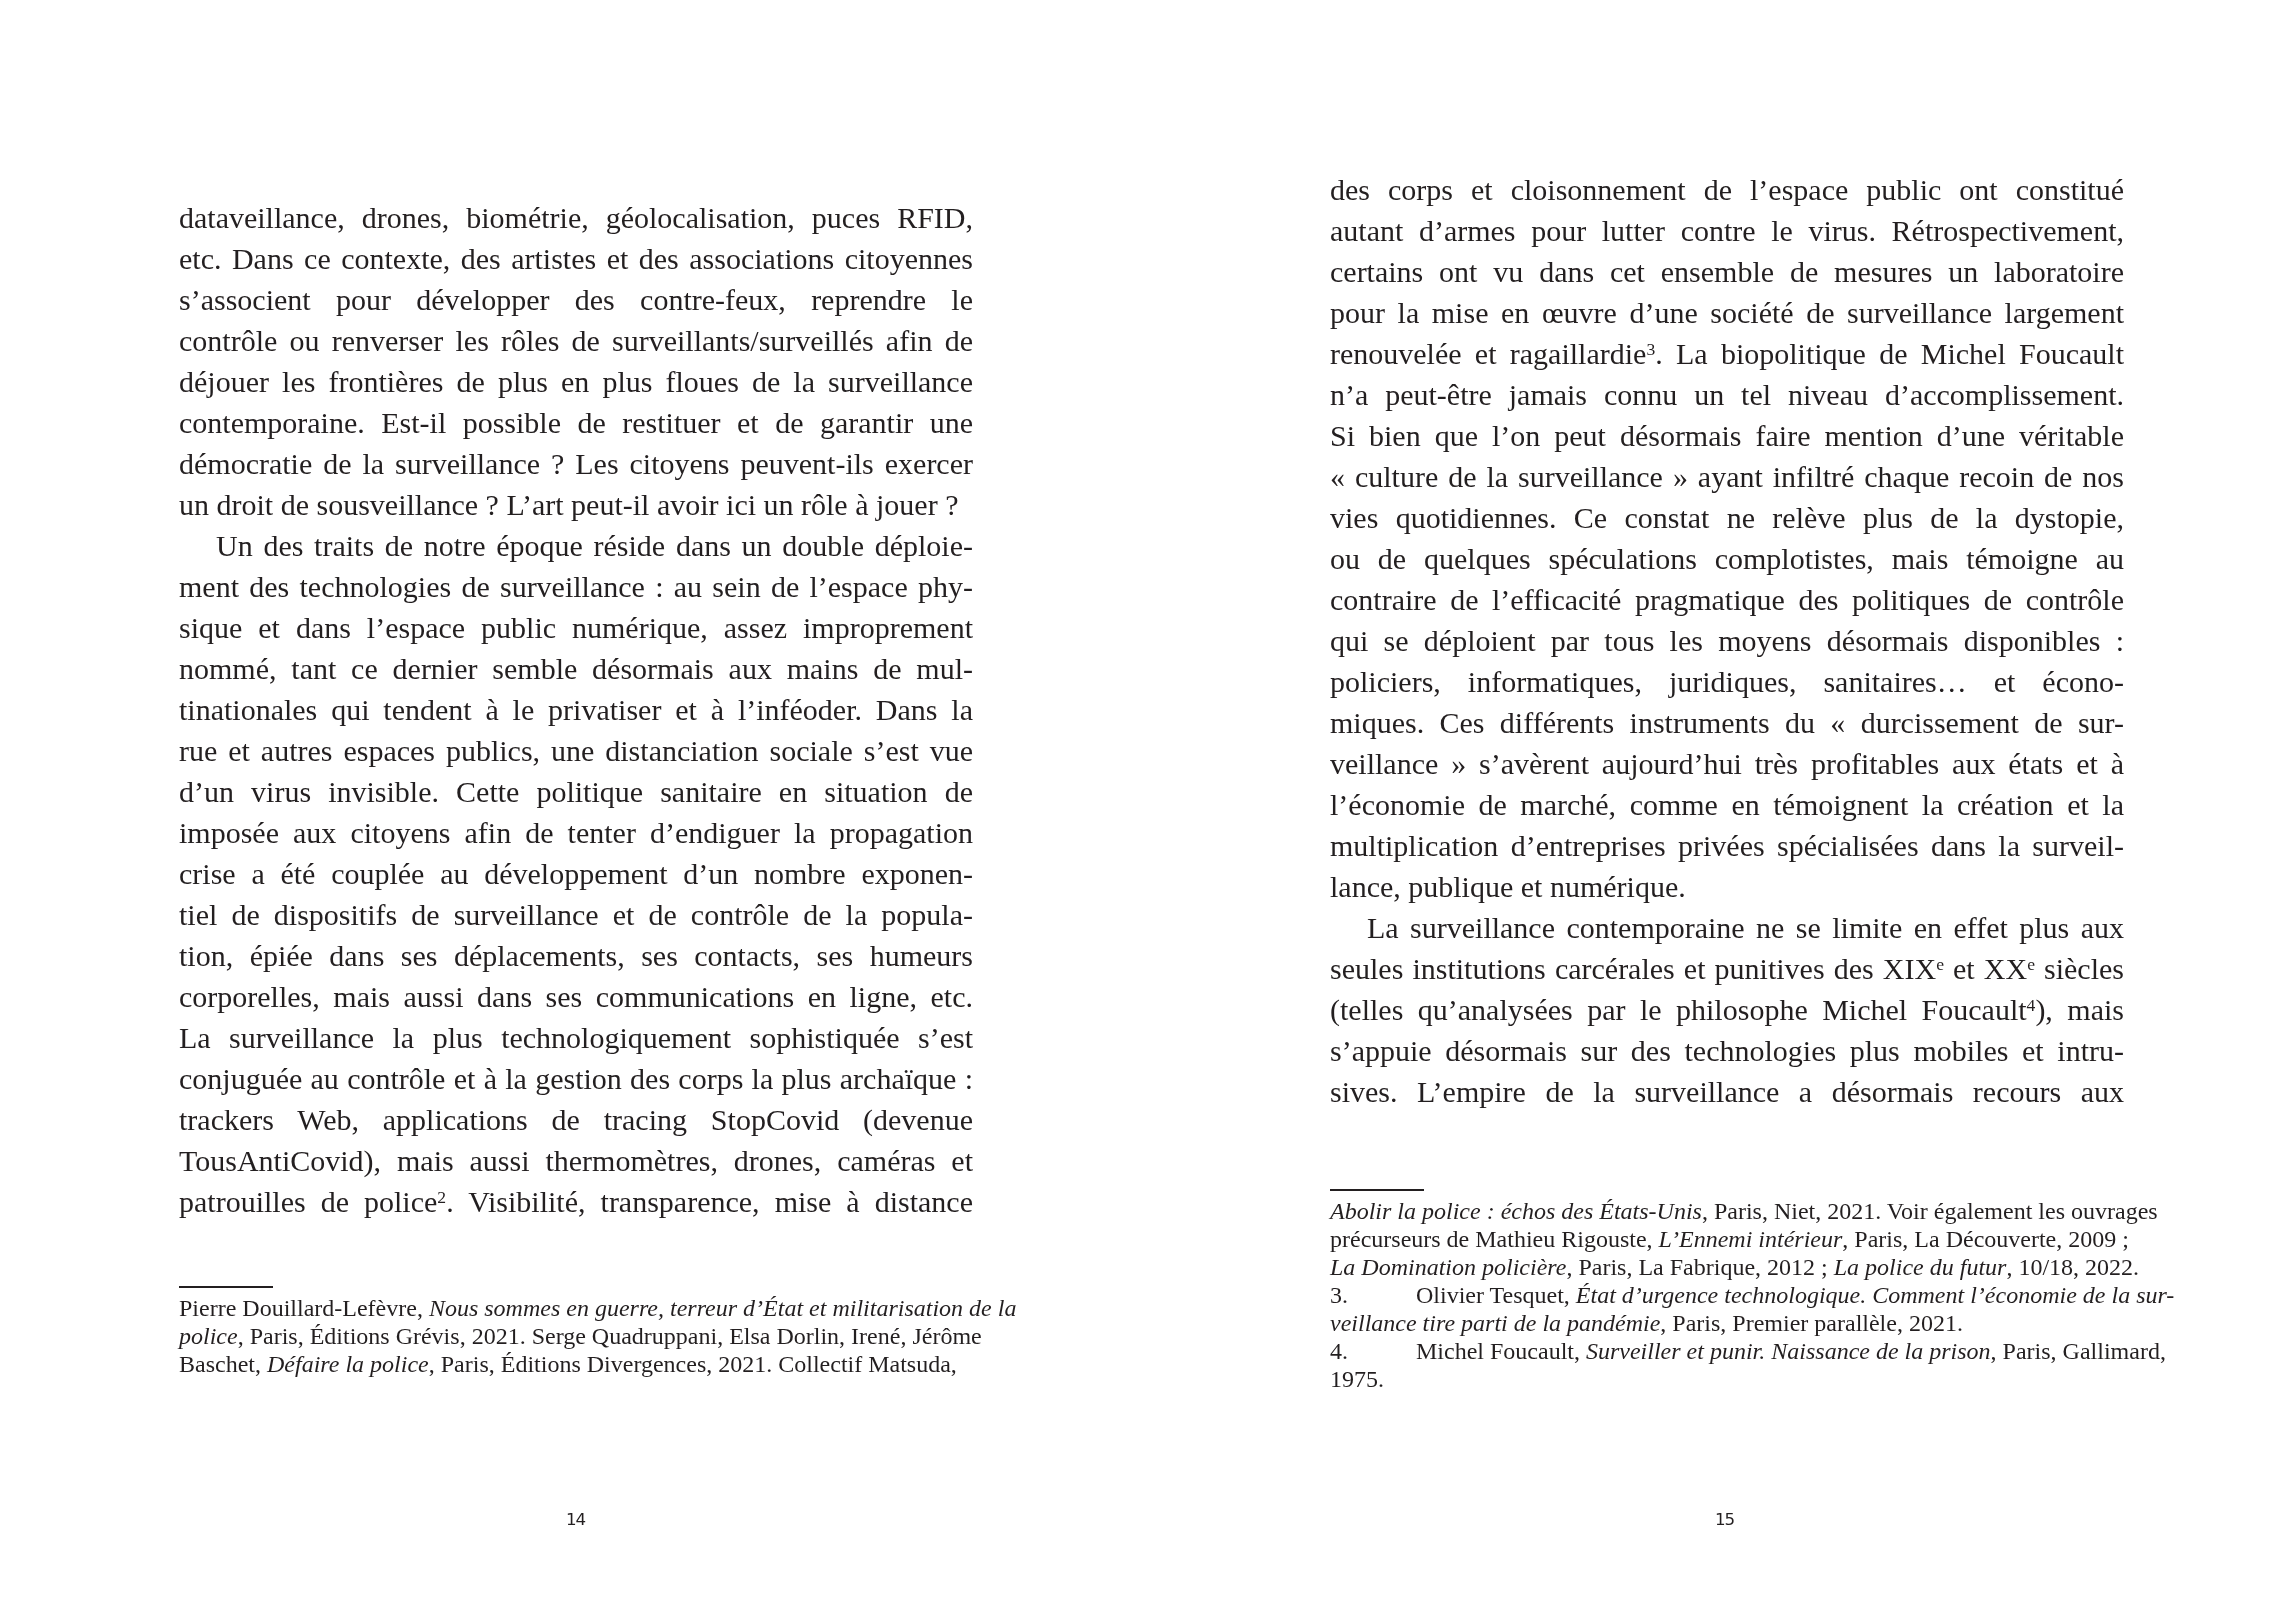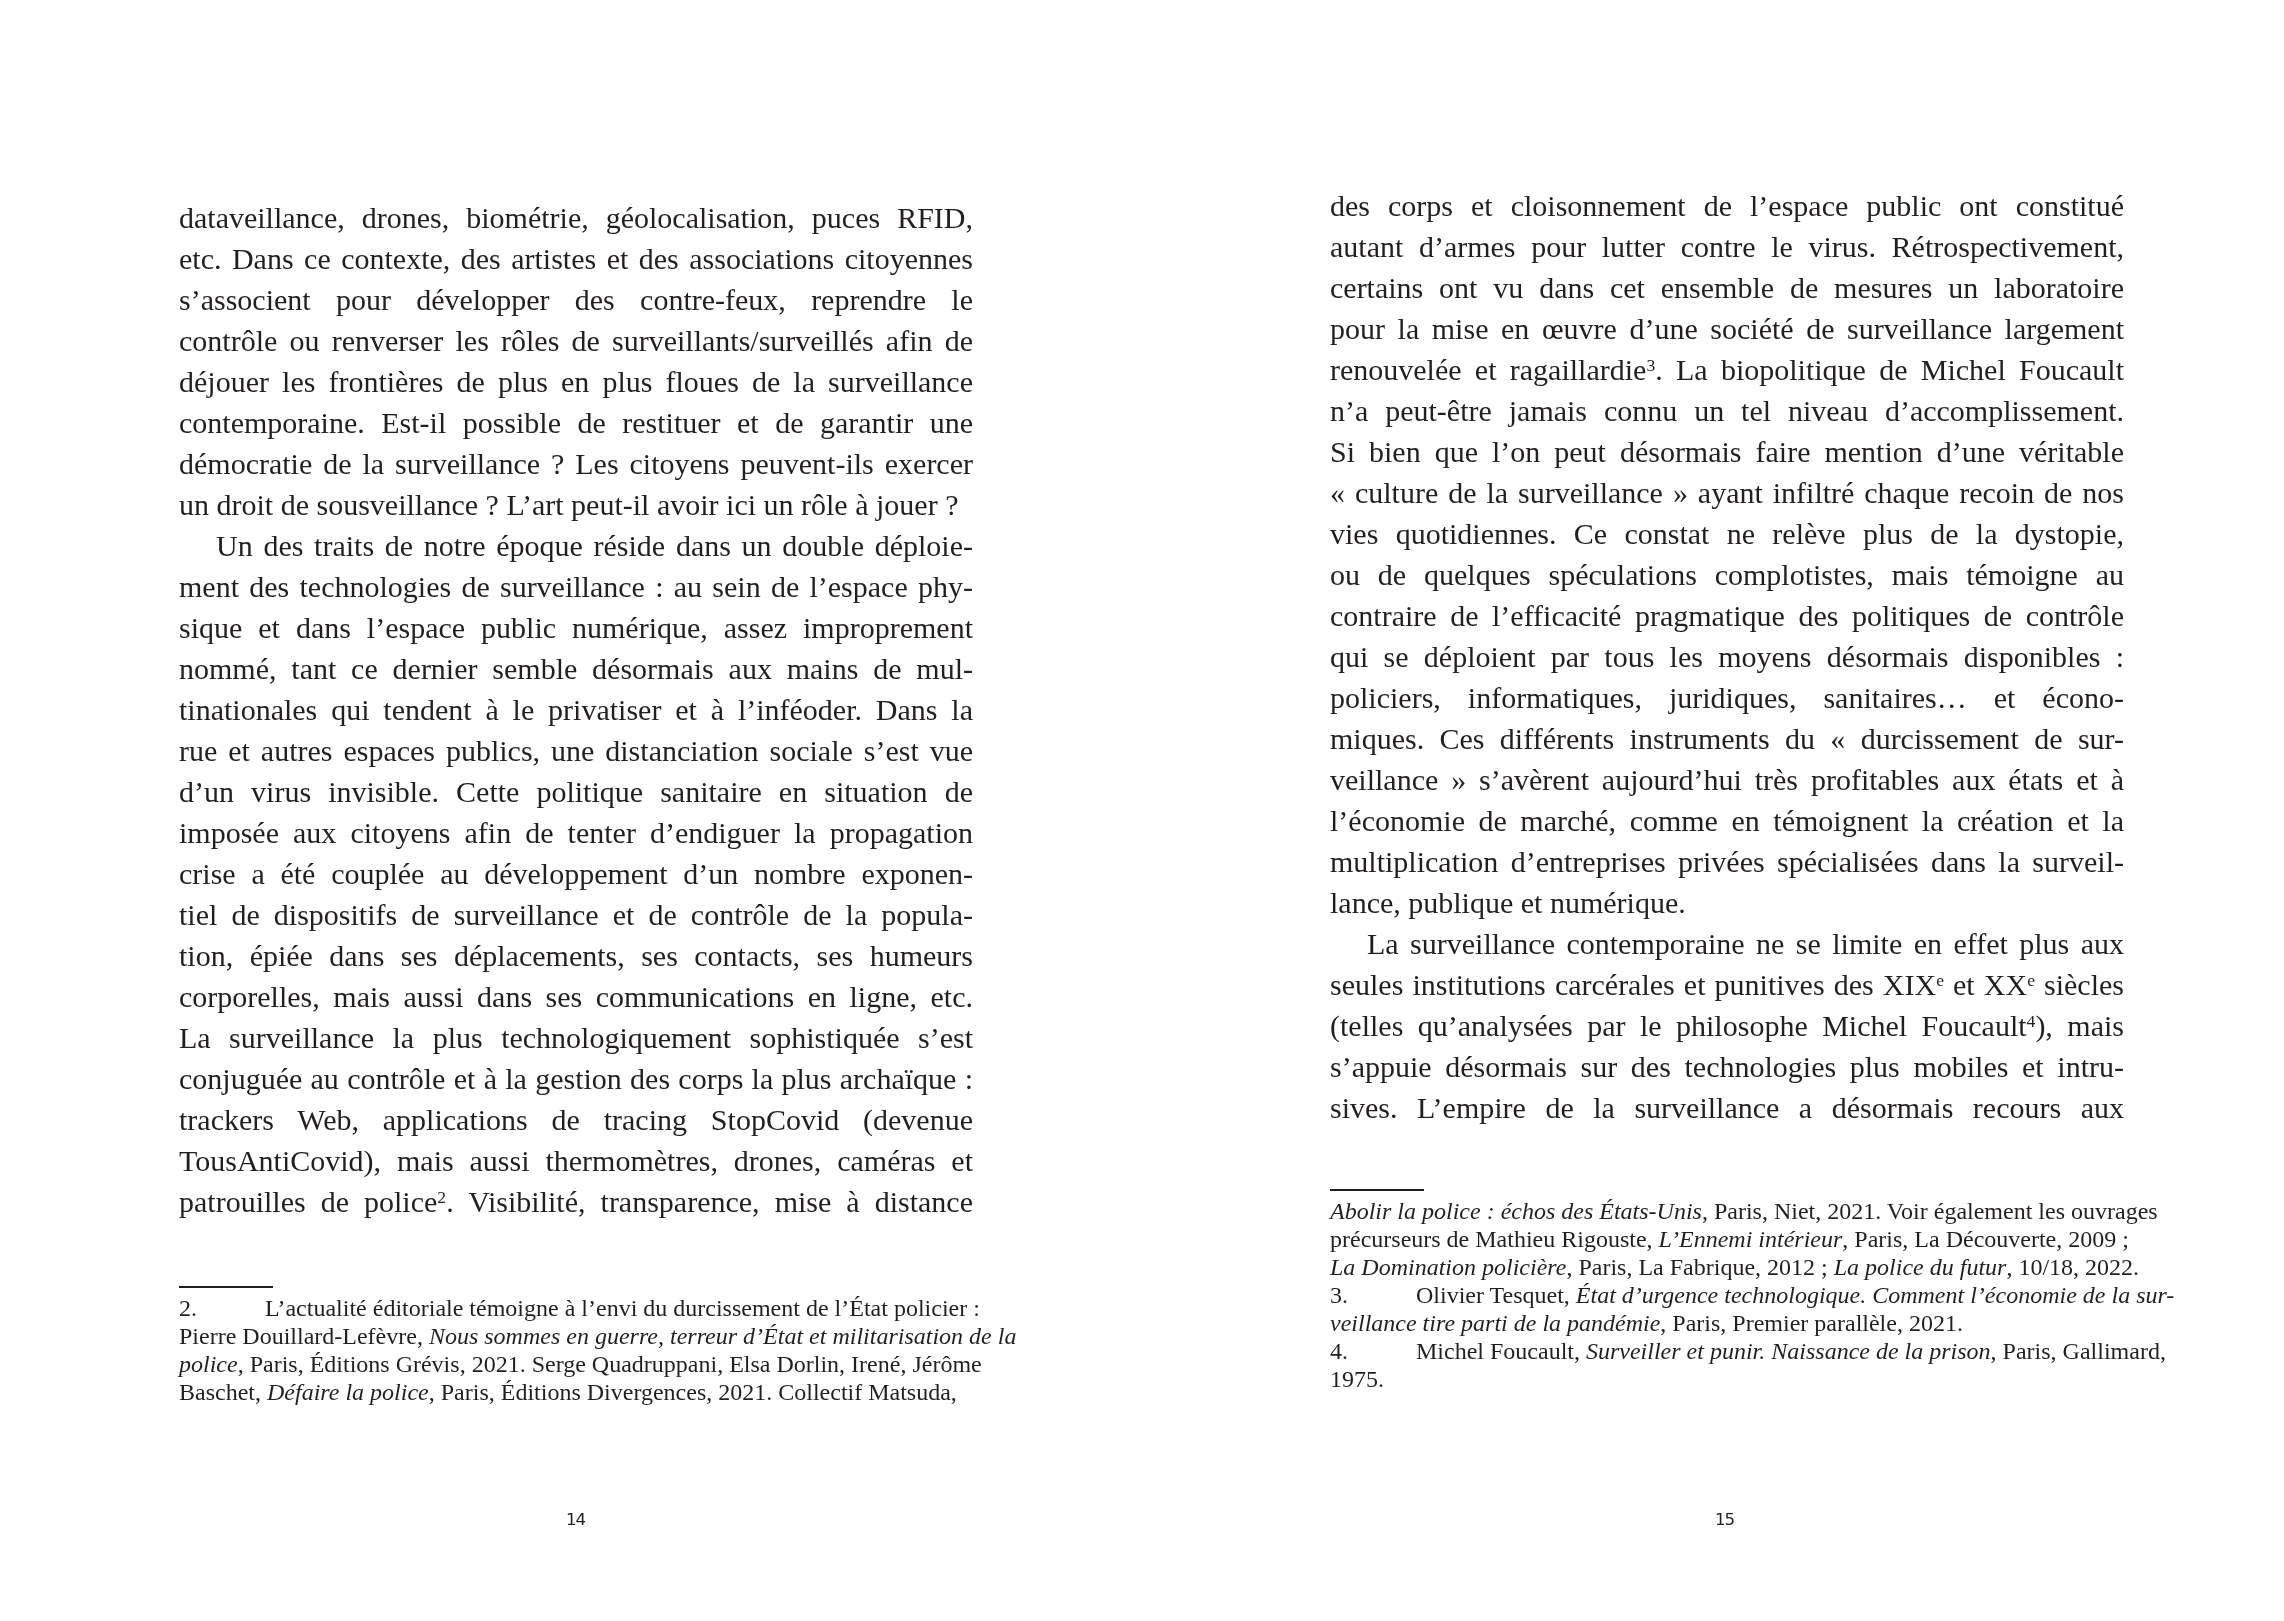--- a/index.html
+++ b/index.html
@@ -6,21 +6,21 @@
   body { width:2285px; height:1621px; position:relative; overflow:hidden; color:#231f20; }
   .page { position:absolute; top:0; height:1621px; }
   .page-left { left:0; width:1142px; }
   .page-right { left:1143px; width:1142px; }
   .body-text {
     position:absolute; width:794px;
     font-family:"Liberation Serif", "DejaVu Serif", serif;
     font-size:30px; line-height:41px;
   }
   .page-left .body-text { left:179px; top:169px;margin-top:28px; }
-  .page-right .body-text { left:187px; top:185px; }
+  .page-right .body-text { left:187px; top:169px; }
   .line { display:block; white-space:nowrap; text-align:justify; text-align-last:justify; height:41px; }
   .line.last { text-align-last:left; }
   .line.indent { text-indent:37px; }
   sup { font-size:17.6px; line-height:0; vertical-align:super; position:relative; top:2px; }
   .fn-rule { position:absolute; width:94px; border-top:2px solid #231f20; }
   .page-left .fn-rule { left:179px; top:1286px; }
   .page-right .fn-rule { left:187px; top:1189px; }
   .footnotes {
     position:absolute; width:794px;
     font-family:"Liberation Serif", "DejaVu Serif", serif;
@@ -66,21 +66,20 @@
       <span class="line"><span>corporelles, mais aussi dans ses communications en ligne, etc.</span></span>
       <span class="line"><span>La surveillance la plus technologiquement sophistiquée s’est</span></span>
       <span class="line"><span>conjuguée au contrôle et à la gestion des corps la plus archaïque :</span></span>
       <span class="line"><span>trackers Web, applications de tracing StopCovid (devenue</span></span>
       <span class="line"><span>TousAntiCovid), mais aussi thermomètres, drones, caméras et</span></span>
       <span class="line"><span>patrouilles de police</span><sup>2</sup><span>. Visibilité, transparence, mise à distance</span></span>
     </div>
   <div class="fn-rule"></div>
   <div class="footnotes">
       <div>
-        <span class="fn-line"><span class="fn-num">2.</span><span>L’actualité éditoriale témoigne à l’envi du durcissement de l’État policier :</span></span>
         <span class="fn-line"><span>Pierre Douillard-Lefèvre, </span><i>Nous sommes en guerre, terreur d’État et militarisation de la</i></span>
         <span class="fn-line"><i>police</i><span>, Paris, Éditions Grévis, 2021. Serge Quadruppani, Elsa Dorlin, Irené, Jérôme</span></span>
         <span class="fn-line last"><span>Baschet, </span><i>Défaire la police</i><span>, Paris, Éditions Divergences, 2021. Collectif Matsuda,</span></span>
       </div>
     </div>
   <div class="page-number">14</div>
 </div>
 
 <div class="page page-right">
   <div class="body-text">

